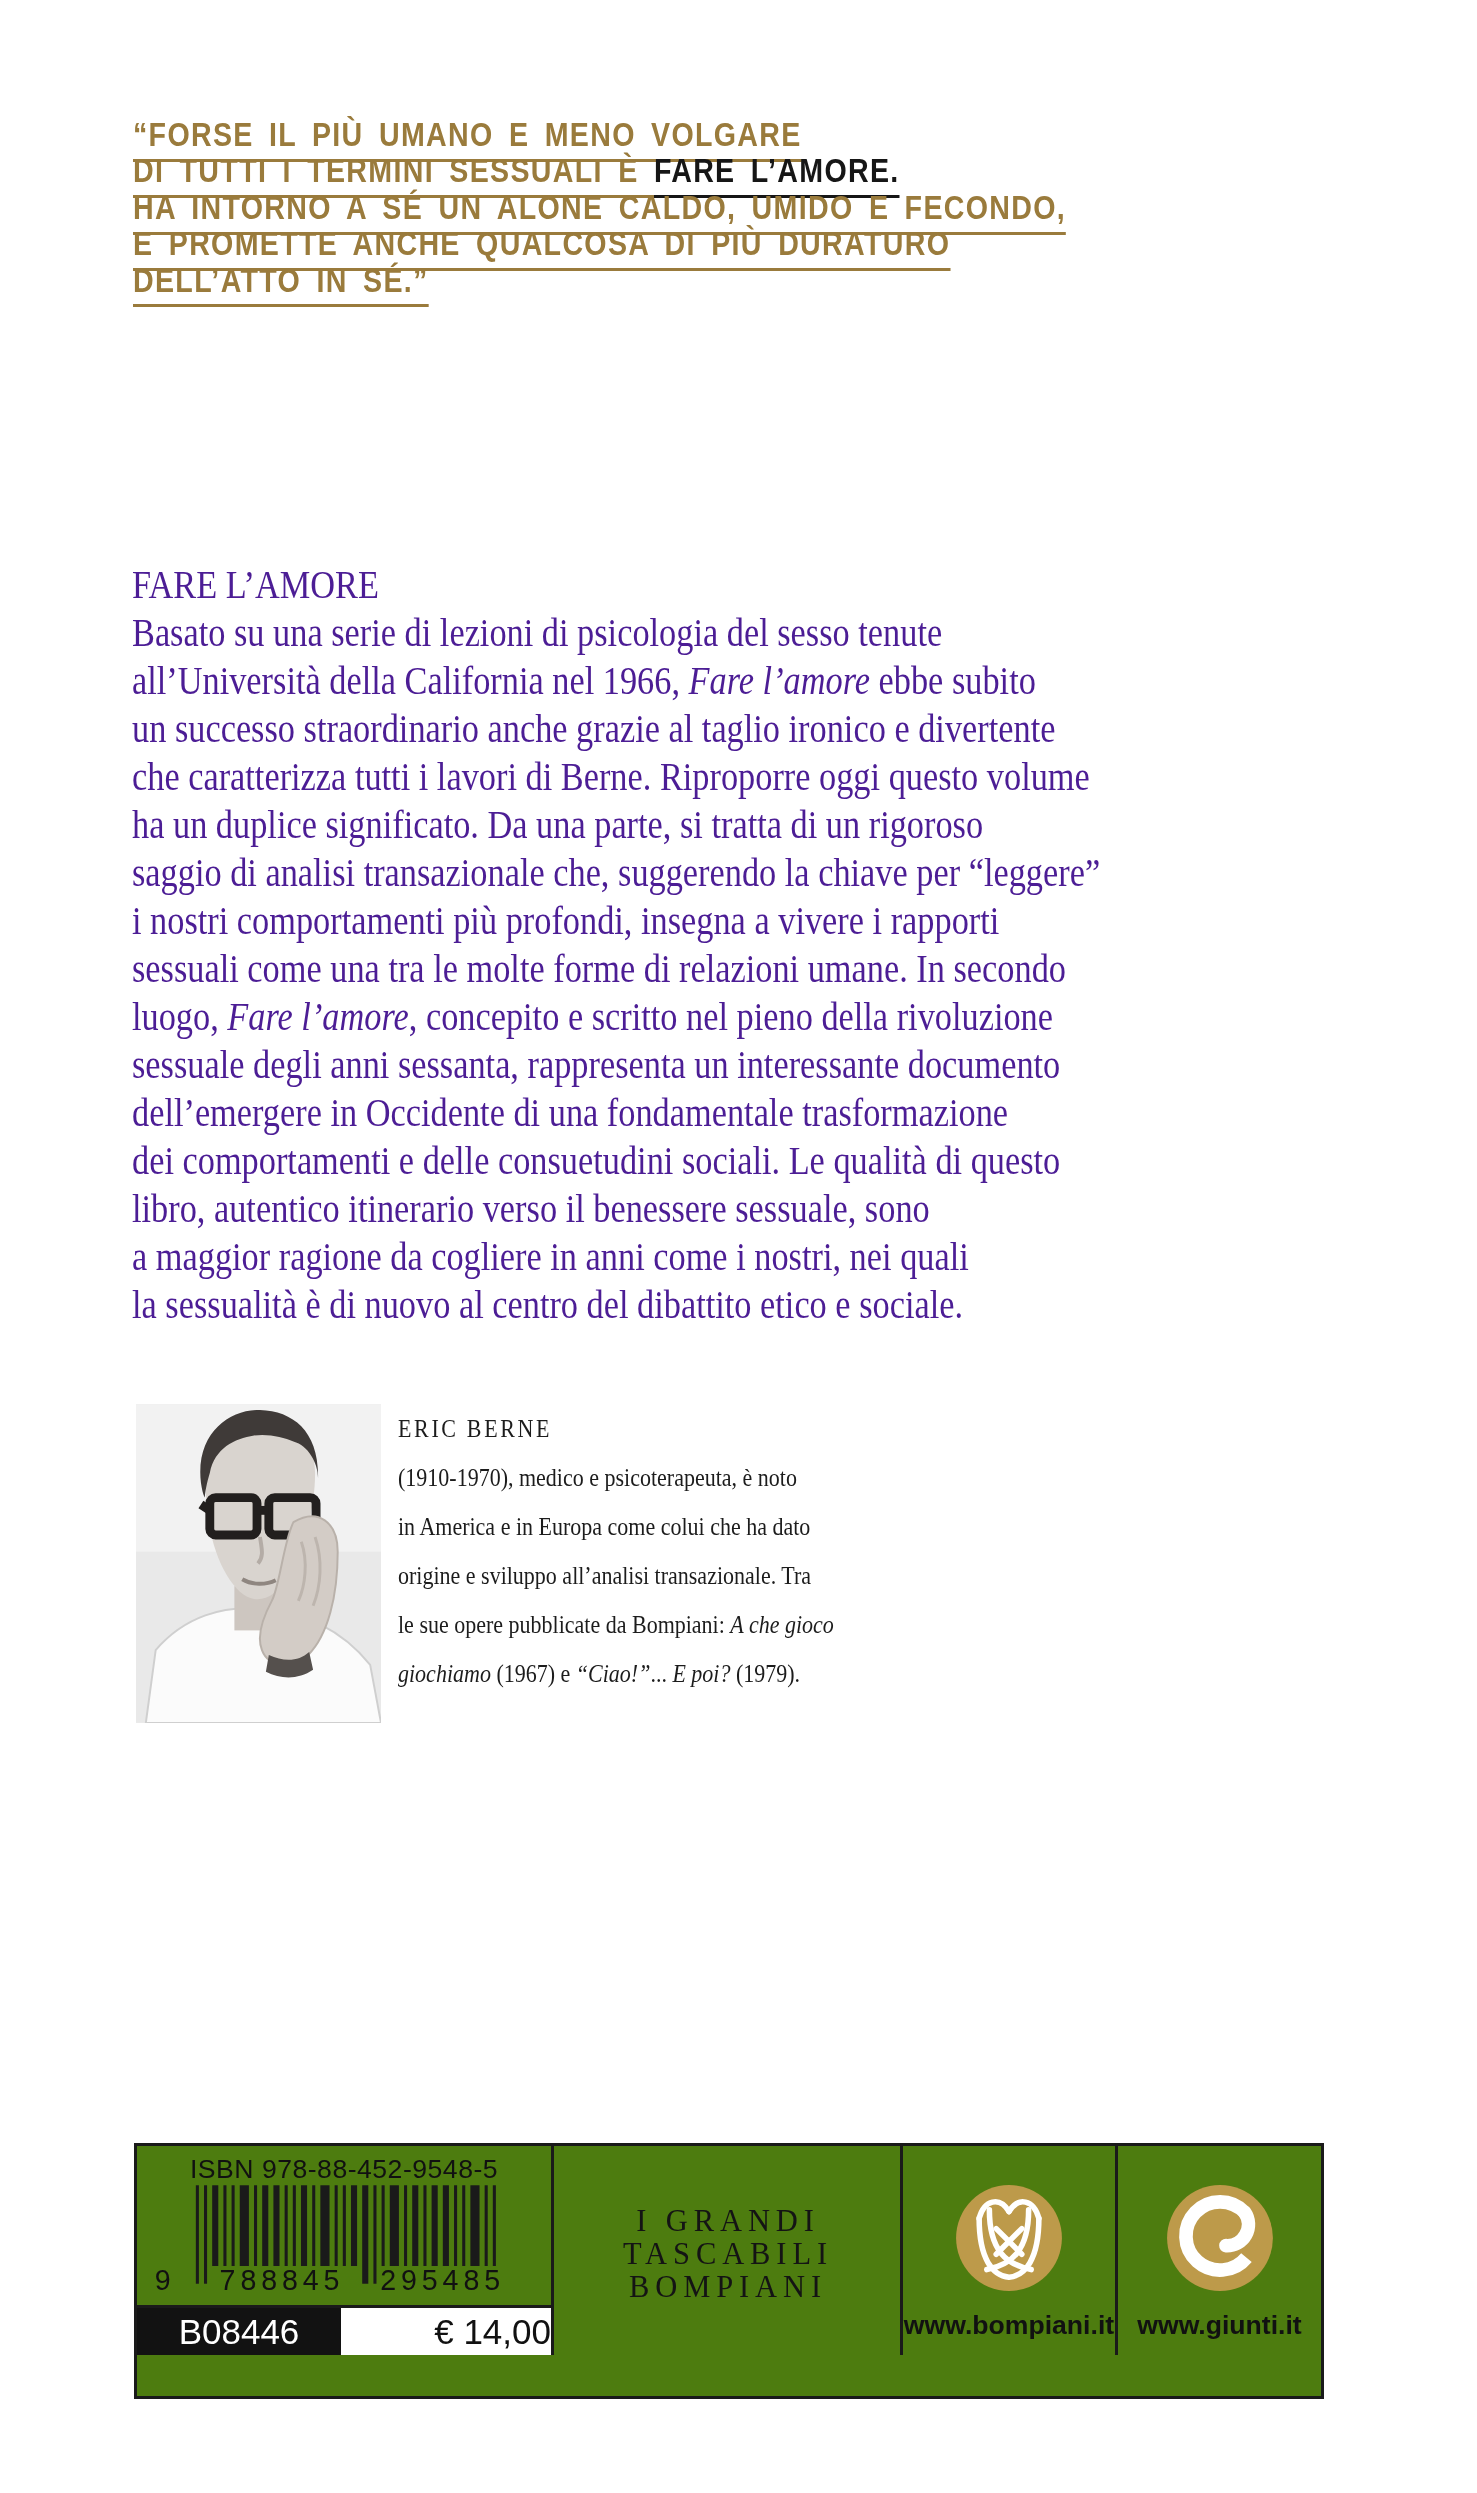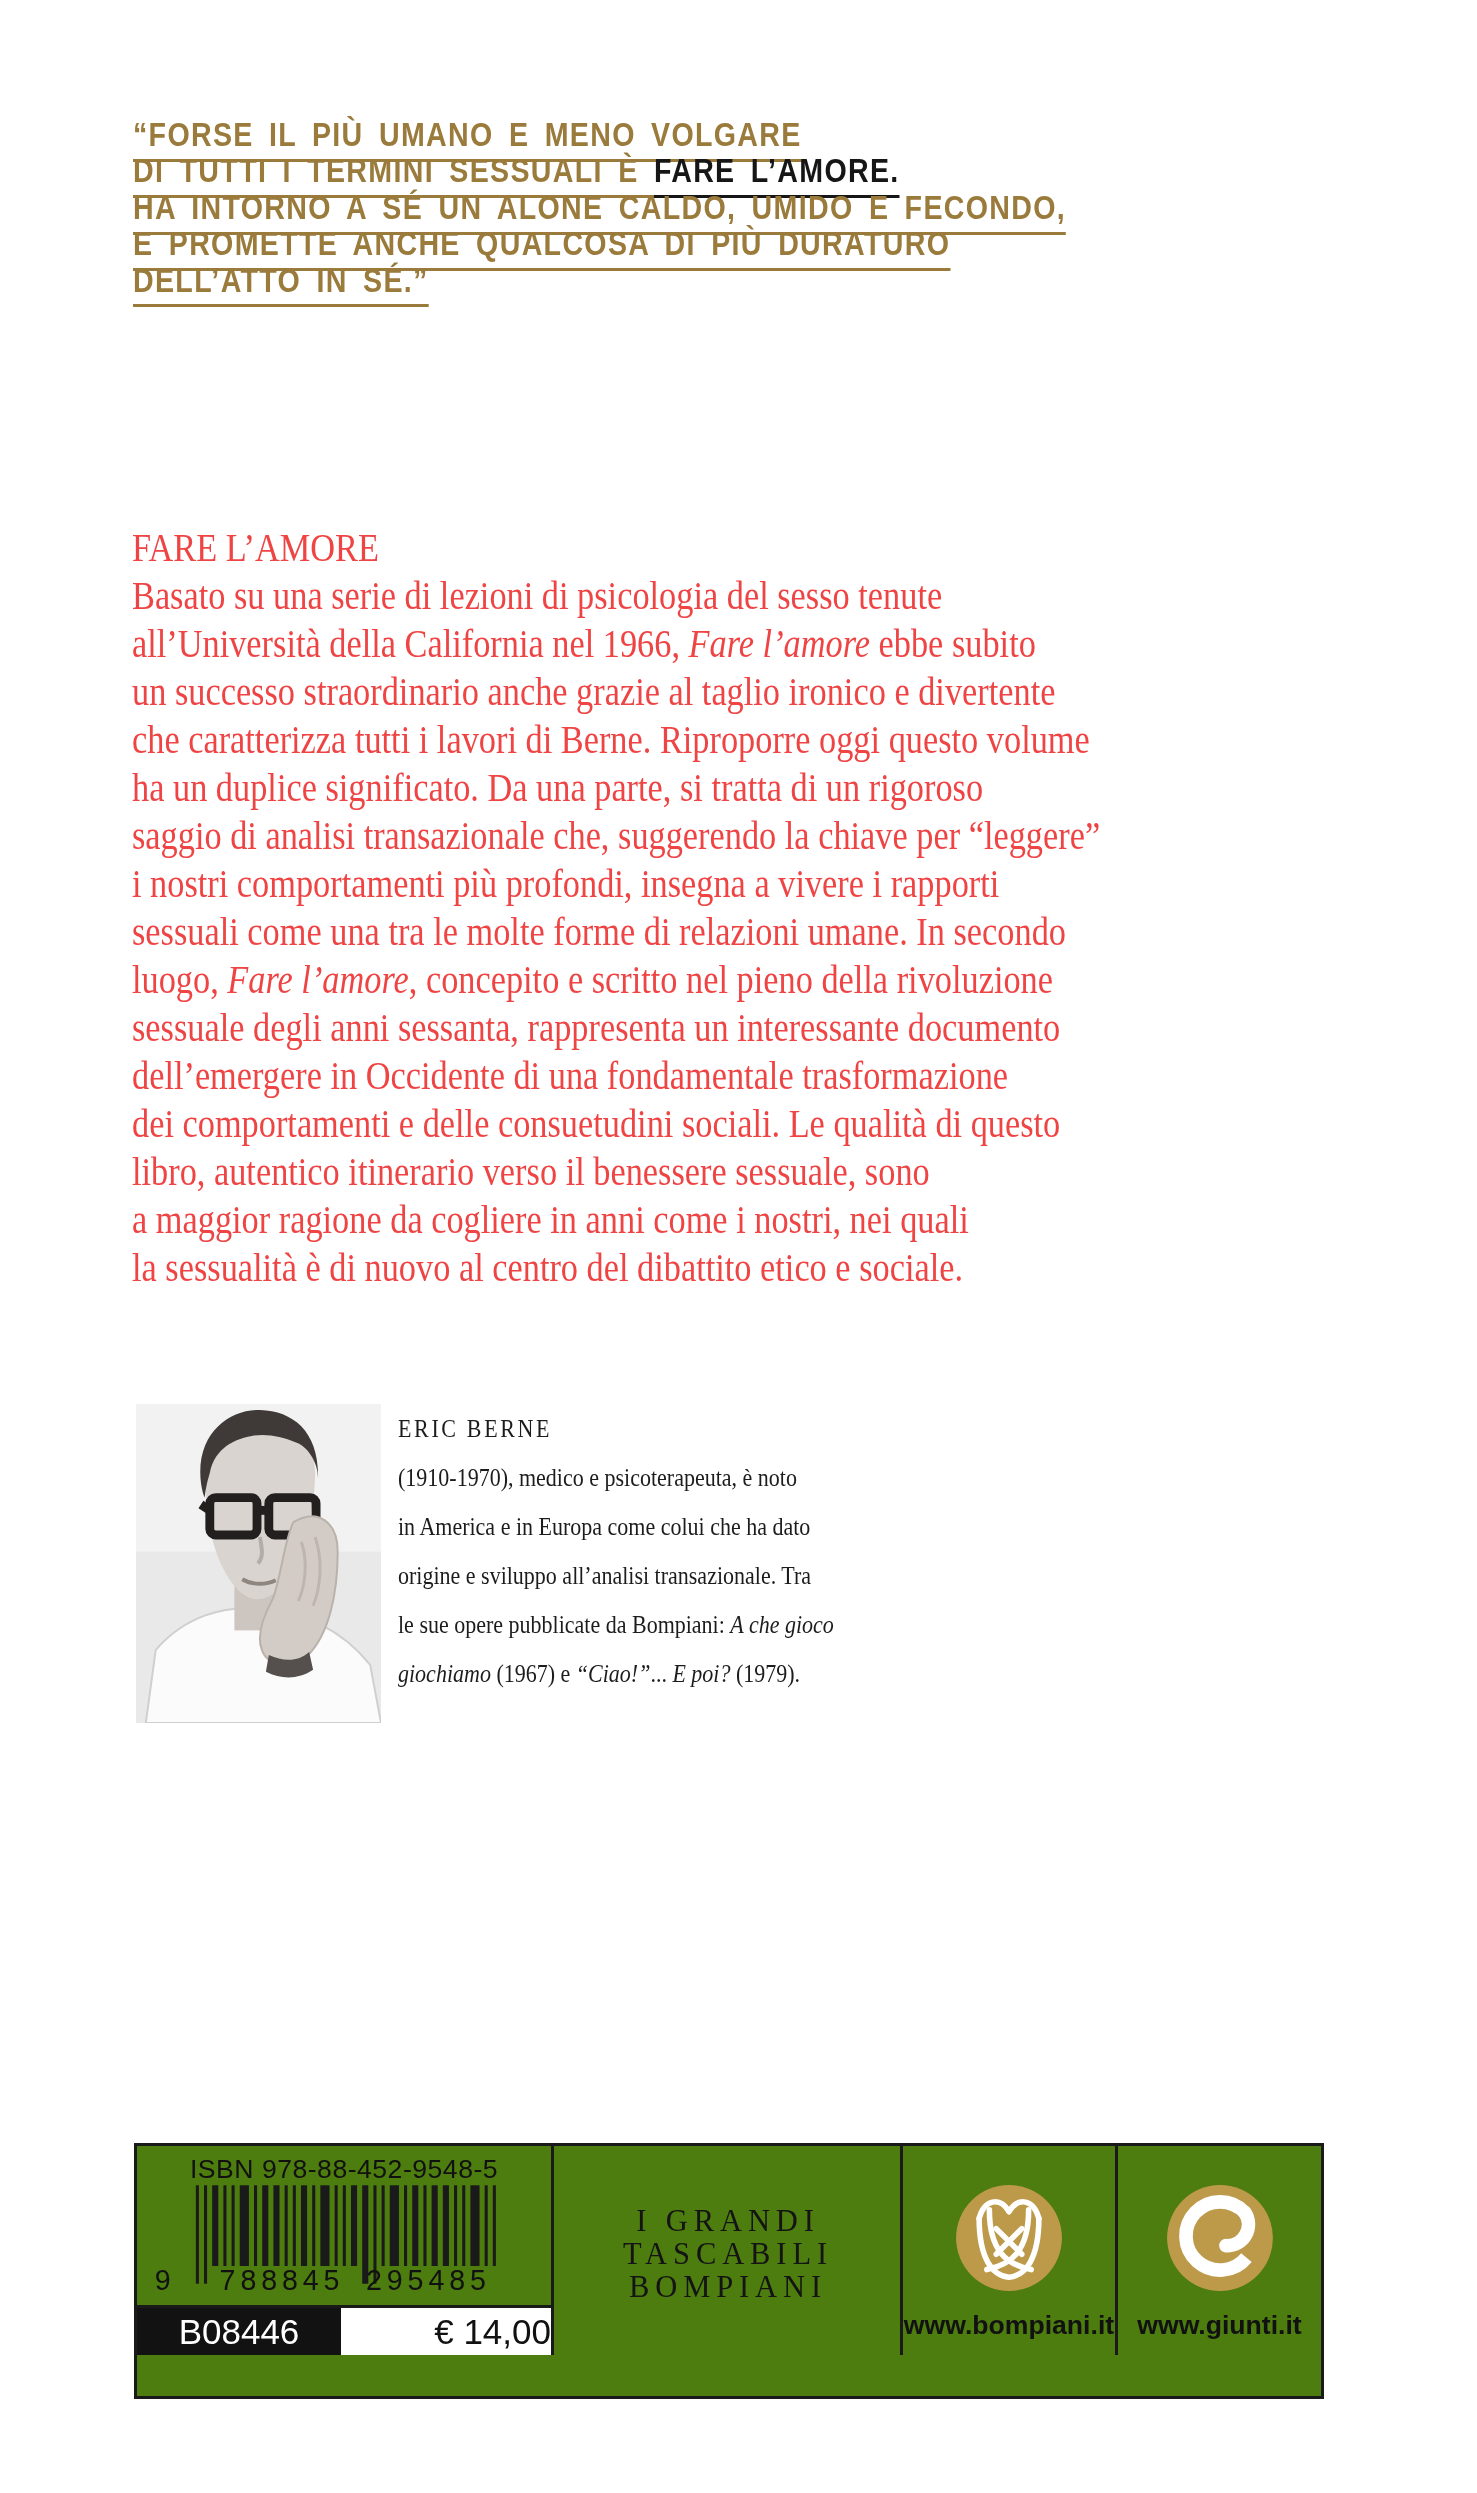--- a/index.html
+++ b/index.html
@@ -14,21 +14,21 @@
     font-family:"Liberation Sans", sans-serif; font-weight:bold;
     font-size:32.5px; letter-spacing:1.5px; word-spacing:6.9px; }
   .q-line { display:block; width:max-content; white-space:pre;
     line-height:30.5px; margin-bottom:5.9px;
     transform:scaleX(0.88); transform-origin:0 50%; }
   .q-line span { padding-bottom:5.9px; border-bottom:3px solid currentColor; }
   .q-line span.gold  { color:#9a7b3c; }
   .q-line span.black { color:#161616; }
 
   
-  .synopsis { position:absolute; left:84px; top:524px; font-size:39px; color:#ef4444; }
+  .synopsis { position:absolute; left:84px; top:561px; font-size:39px; color:#4c1d95; }
   .s-line { display:block; width:max-content; white-space:pre;
     line-height:48px; transform:scaleX(0.88); transform-origin:0 0; }
   .s-line .i, .a-line .i { font-style:italic; }
 
   
   .author { position:absolute; left:88px; top:1404px; }
   .photo { position:absolute; left:0; top:0; width:245px; height:319px;
     background:#ededed; overflow:hidden; }
   .author-text { position:absolute; left:262px; top:0; font-size:25px; color:#1c1c1c; }
   .a-line { display:block; width:max-content; white-space:pre;
@@ -45,21 +45,21 @@
   .cell-giunti  { left:978px; width:206px; border-left:3px solid #1a1a1a; }
 
   .isbn-label { position:absolute; top:7.9px; left:0; right:0; text-align:center;
     font-family:"Liberation Sans", sans-serif; font-size:26.6px; color:#111;
     letter-spacing:0.5px; }
   .barcode-svg { position:absolute; left:49px; top:39px; }
   .barcode-digits { position:absolute; top:118px; left:0; right:0; height:33px;
     font-family:"Liberation Sans", sans-serif; font-size:28.6px; color:#111; }
   .barcode-digits .d0 { position:absolute; left:17.7px; }
   .barcode-digits .d1 { position:absolute; left:71px;  width:148px; text-align:center; letter-spacing:4.9px; }
-  .barcode-digits .d2 { position:absolute; left:229px; width:148px; text-align:left; letter-spacing:4.9px; }
+  .barcode-digits .d2 { position:absolute; left:220px; width:148px; text-align:right; letter-spacing:4.9px; }
 
   .price-row { position:absolute; left:0; bottom:0; width:414px; height:50px;
     border-top:3px solid #1a1a1a; background:#fff;
     font-family:"Liberation Sans", sans-serif; font-weight:normal; font-size:35px; }
   .code-badge { position:absolute; left:0; top:0; width:204px; height:47px;
     background:#121212; color:#fff; text-align:center; line-height:47px; }
   .price { position:absolute; left:208px; top:0; right:0; height:47px;
     text-align:right; line-height:47px; color:#111; }
 
   .cell-series .series-wrap { position:absolute; top:59px; left:1px; right:0; text-align:center; }

